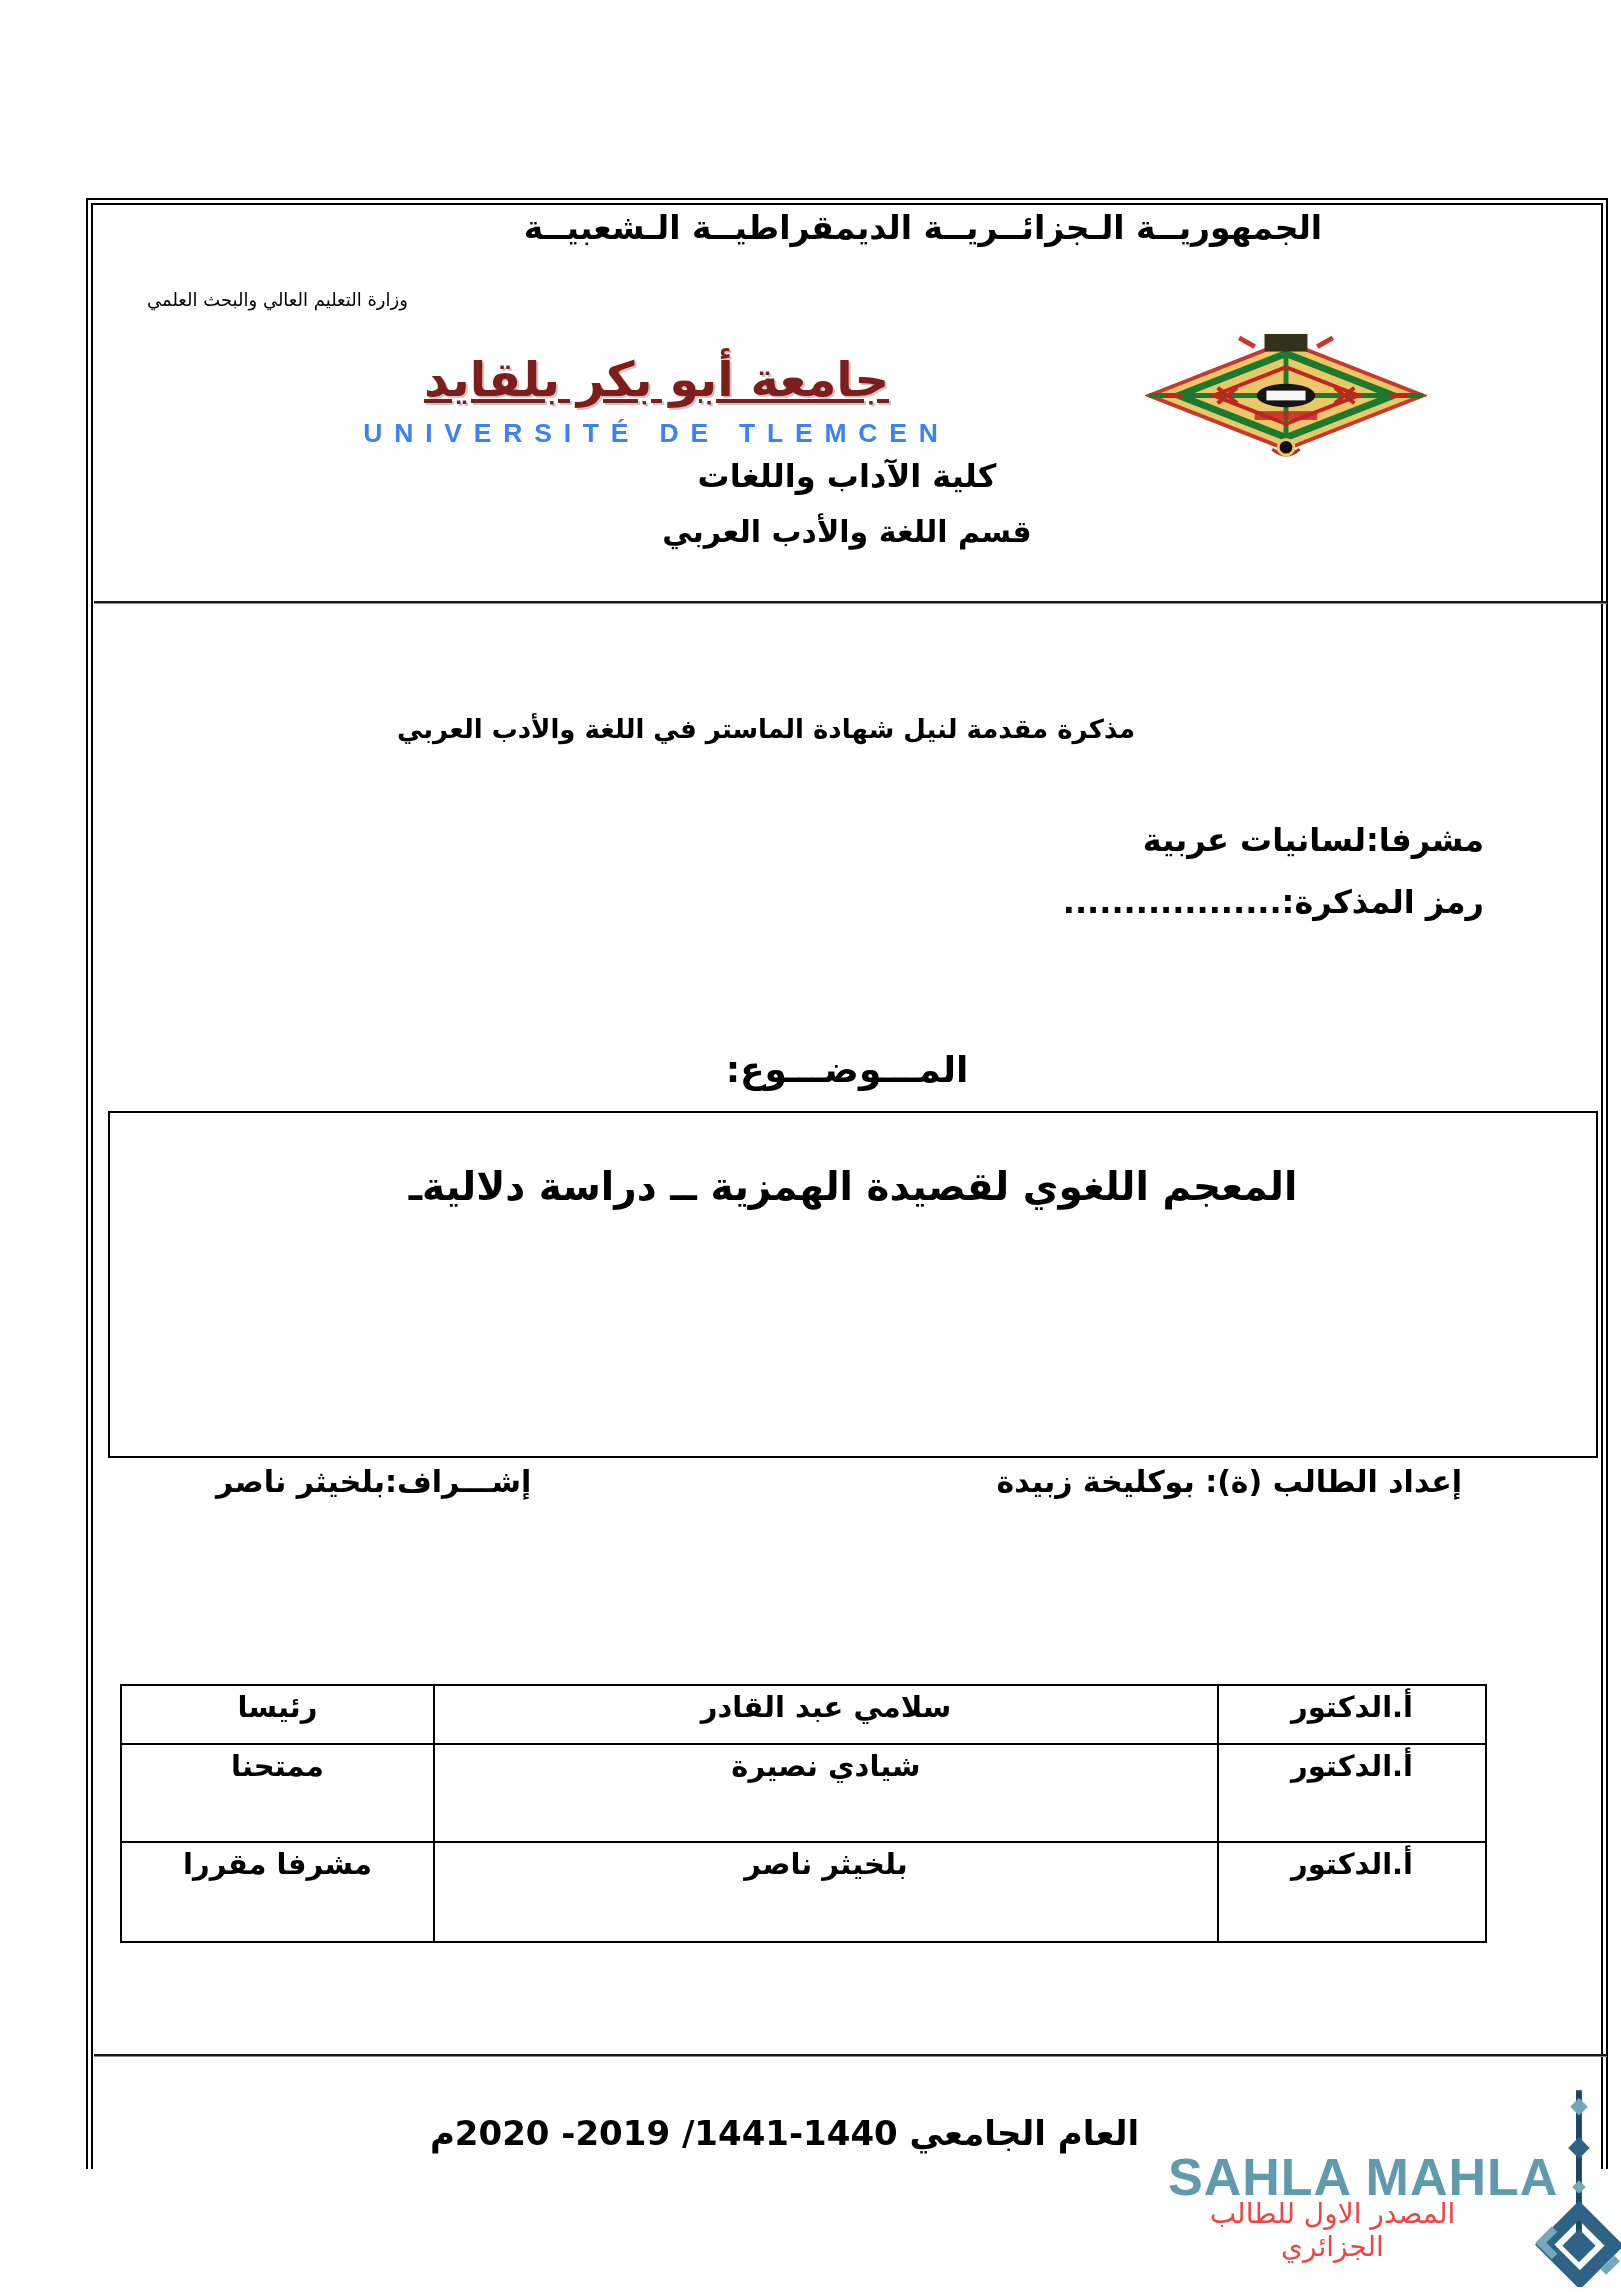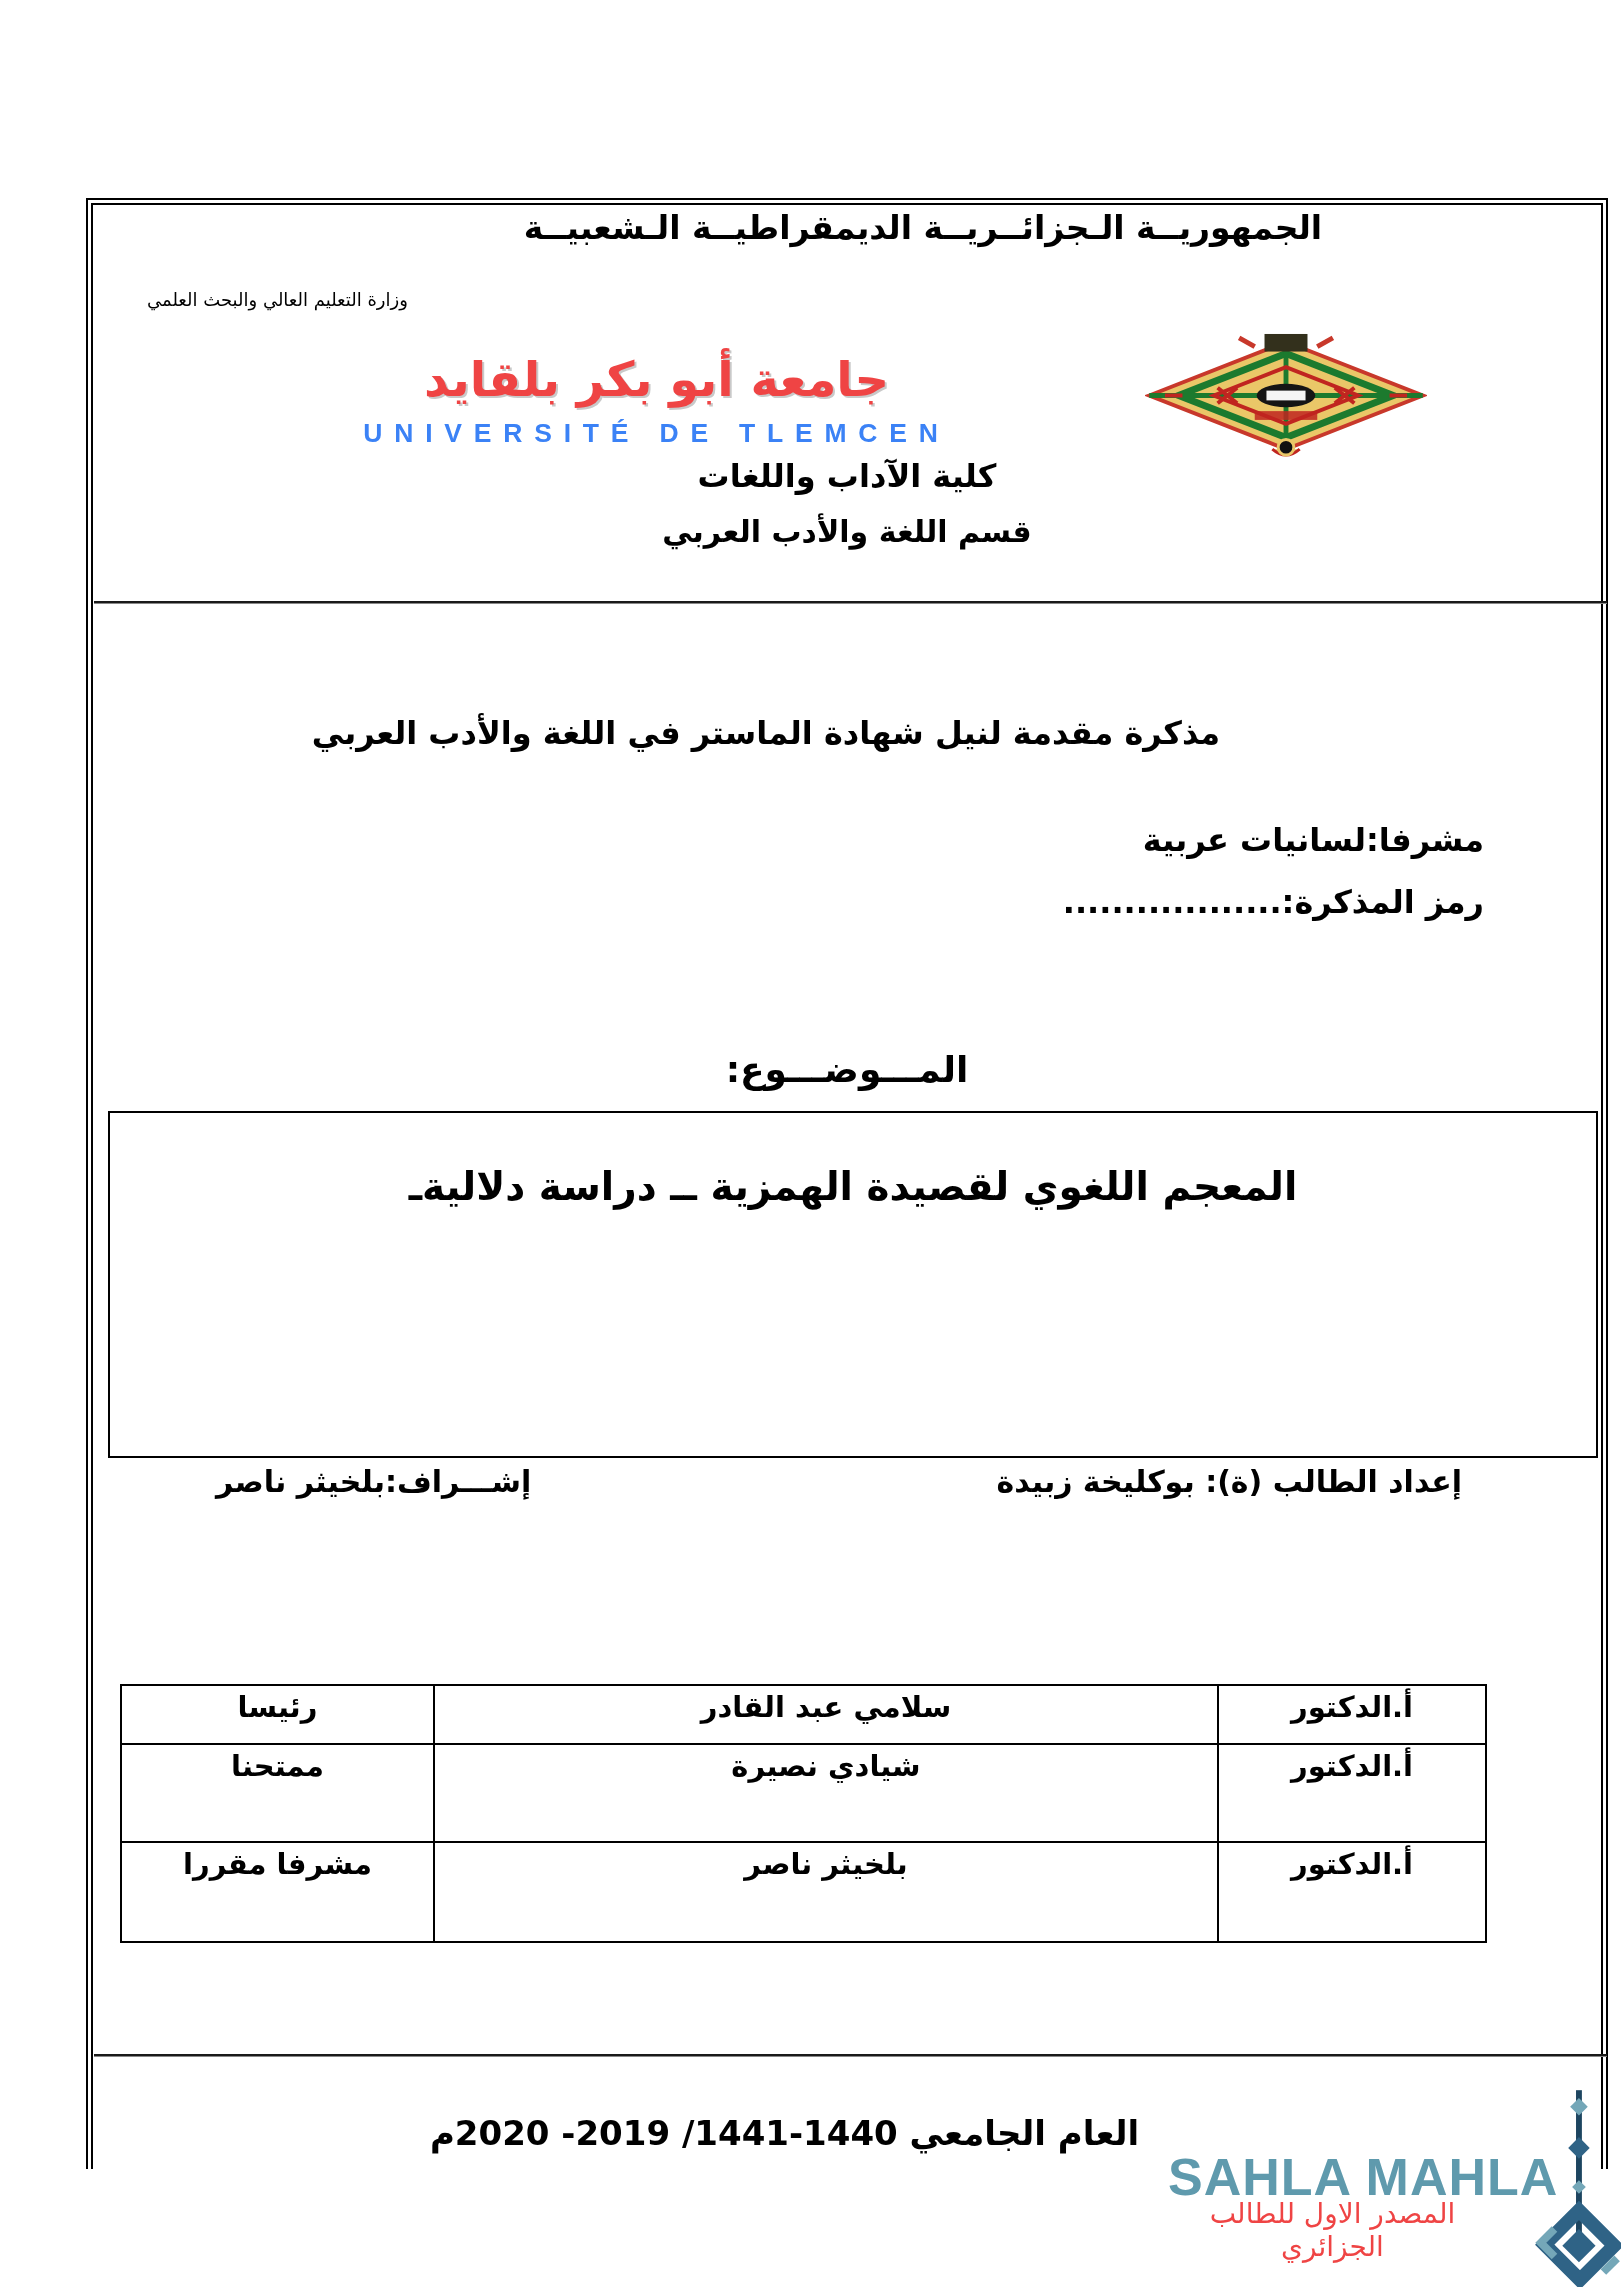--- a/index.html
+++ b/index.html
@@ -16,31 +16,31 @@
     left:86px;top:198px;width:1522px;height:1971px;
     border:7.8px double #000;border-bottom:none;box-sizing:border-box;
   }
   .hdivider{left:94px;width:1513px;height:0;border-top:2.9px solid #1a1a1a;box-shadow:0 1px 0 #888;}
 
   #republic-title{left:162px;top:208px;width:1522px;font-size:33px;}
   #ministry{left:147px;top:289px;font-size:18px;}
 
   #uni-name-ar{
     left:176px;top:351px;width:961px;font-size:48px;font-weight:bold;
-    color:#ef4444;text-shadow:2px 2px 0 #c9c9c9;letter-spacing:2px;
+    color:#7f1d1d;text-shadow:2px 2px 0 #c9c9c9;letter-spacing:2px;text-decoration:underline;
   }
   #uni-name-fr{
     left:176px;top:418px;width:961px;font-size:26.5px;color:#3b82f6;
     letter-spacing:11.8px;font-family:"Liberation Sans",sans-serif;font-weight:bold;
   }
   #crest{left:1145px;top:333px;width:282px;height:125px;}
   #faculty{left:86px;top:457px;width:1522px;font-size:32px;}
   #department{left:86px;top:514px;width:1522px;font-size:30px;}
 
-  #memo-line{left:86px;top:714px;width:1360px;font-size:32px;}
+  #memo-line{left:86px;top:714px;width:1360px;font-size:26px;}
   #specialty{right:137px;top:821px;font-size:32px;}
   #memo-code{right:137px;top:883px;font-size:32px;}
 
   #subject-label{left:86px;top:1049px;width:1522px;font-size:36px;}
   #title-box{
     left:108px;top:1111px;width:1490px;height:347px;
     border:2.9px solid #000;box-sizing:border-box;
   }
   #thesis-title{margin-top:51px;font-size:39px;}
 

